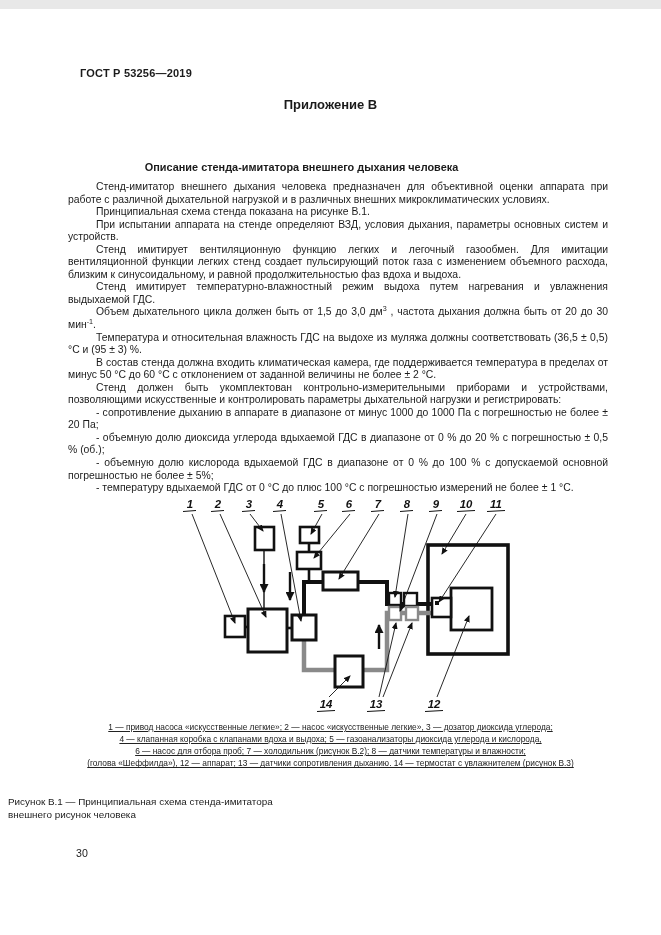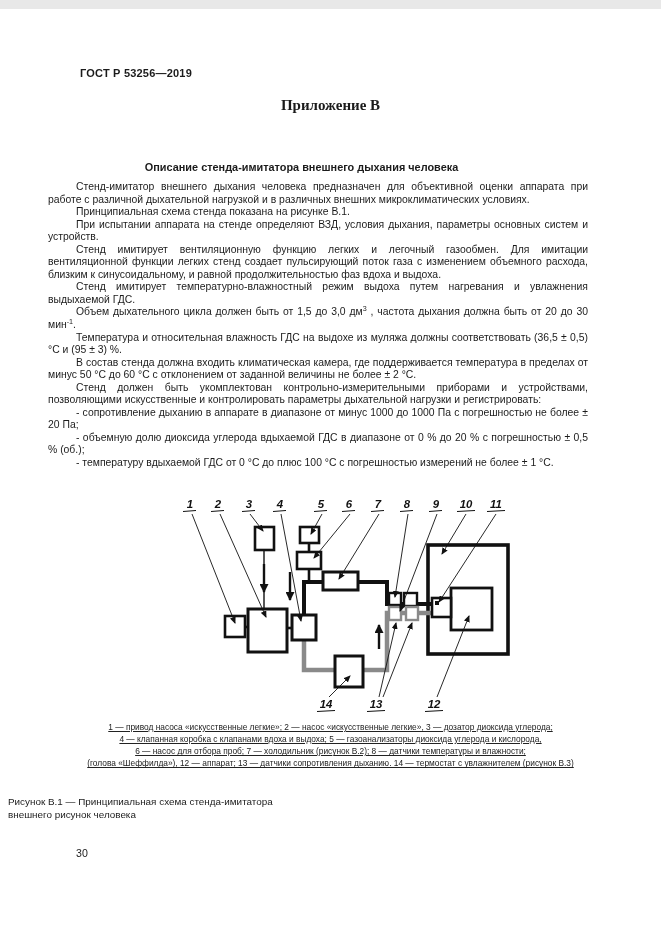--- a/index.html
+++ b/index.html
@@ -2,23 +2,23 @@
 <html><head>
 <meta charset="utf-8">
 <style>
   html,body { margin:0; padding:0; background:#e8e8e8; }
   .page {
     position:relative; width:661px; height:935px; background:#ffffff;
     font-family:"Liberation Sans", sans-serif; color:#1b1b1b;
     margin:9px auto; overflow:hidden;
   }
   .doc-header { position:absolute; left:80px; top:58px; font-size:11px; font-weight:bold; letter-spacing:.2px; }
-  .appendix { position:absolute; left:0; top:90px; width:661px; text-align:center; font-weight:bold; font-size:15px; line-height:12.6px;font-family:Liberation Serif, serif; }
+  .appendix { position:absolute; left:0; top:90px; width:661px; text-align:center; font-weight:bold; font-size:13px; line-height:12.6px; }
   .section-title { position:absolute; left:0; top:152px; width:603px; text-align:center; font-weight:bold; font-size:10.9px; }
-  .body-text { position:absolute; left:48px; top:172px; width:540px; font-size:10.4px; line-height:12.55px; text-align:justify; }
+  .body-text { position:absolute; left:68px; top:172px; width:540px; font-size:10.4px; line-height:12.55px; text-align:justify; }
   .body-text p { margin:0; text-indent:28px; }
   .body-text sup { font-size:7.2px; line-height:0; }
   .figure-svg { position:absolute; left:150px; top:483px; }
   .numlbl { font-size:11.4px; font-style:italic; font-weight:bold; fill:#111; }
   .fig-caption { position:absolute; left:48px; top:712px; width:565px; text-align:center; font-size:8.35px; line-height:12.1px; color:#222;text-decoration:underline; }
   .fig-title { position:absolute; left:8px; top:786px; width:661px; text-align:left; font-size:9.9px; line-height:13.2px; }
   .page-number { position:absolute; left:76px; top:838px; font-size:10.6px; }
 </style>
 </head>
 <body>
@@ -38,20 +38,21 @@
     <p>Принципиальная схема стенда показана на рисунке В.1.</p>
     <p>При испытании аппарата на стенде определяют ВЗД, условия дыхания, параметры основных систем и устройств.</p>
     <p>Стенд имитирует вентиляционную функцию легких и легочный газообмен. Для имитации вентиляционной функции легких стенд создает пульсирующий поток газа с изменением объемного расхода, близким к синусоидальному, и равной продолжительностью фаз вдоха и выдоха.</p>
     <p>Стенд имитирует температурно-влажностный режим выдоха путем нагревания и увлажнения выдыхаемой ГДС.</p>
     <p><span>Объем дыхательного цикла должен быть от 1,5 до 3,0 дм</span><sup>3</sup><span> , частота дыхания должна быть от 20 до 30 мин</span><sup>-1</sup><span>.</span></p>
     <p>Температура и относительная влажность ГДС на выдохе из муляжа должны соответствовать (36,5 ± 0,5) °С и (95 ± 3) %.</p>
     <p>В состав стенда должна входить климатическая камера, где поддерживается температура в пределах от минус 50 °С до 60 °С с отклонением от заданной величины не более ± 2 °С.</p>
     <p>Стенд должен быть укомплектован контрольно-измерительными приборами и устройствами, позволяющими искусственные и контролировать параметры дыхательной нагрузки и регистрировать:</p>
     <p>- сопротивление дыханию в аппарате в диапазоне от минус 1000 до 1000 Па с погрешностью не более ± 20 Па;</p>
     <p>- объемную долю диоксида углерода вдыхаемой ГДС в диапазоне от 0 % до 20 % с погрешностью ± 0,5 % (об.);</p>
+    <p>- объемную долю кислорода вдыхаемой ГДС в диапазоне от 0 % до 100 % с допускаемой основной погрешностью не более ± 5%;</p>
     <p>- температуру вдыхаемой ГДС от 0 °С до плюс 100 °С с погрешностью измерений не более ± 1 °С.</p>
   </div>
 
   <svg class="figure-svg" width="390" height="228" viewBox="0 0 390 228">
     <defs>
       <marker id="lead" markerUnits="userSpaceOnUse" markerWidth="7" markerHeight="6" refX="6" refY="3" orient="auto">
         <path d="M0,0 L7,3 L0,6 z" fill="#111"></path>
       </marker>
       <marker id="flow" markerUnits="userSpaceOnUse" markerWidth="9" markerHeight="9" refX="8" refY="4.5" orient="auto">
         <path d="M0,0 L9,4.5 L0,9 z" fill="#111"></path>

